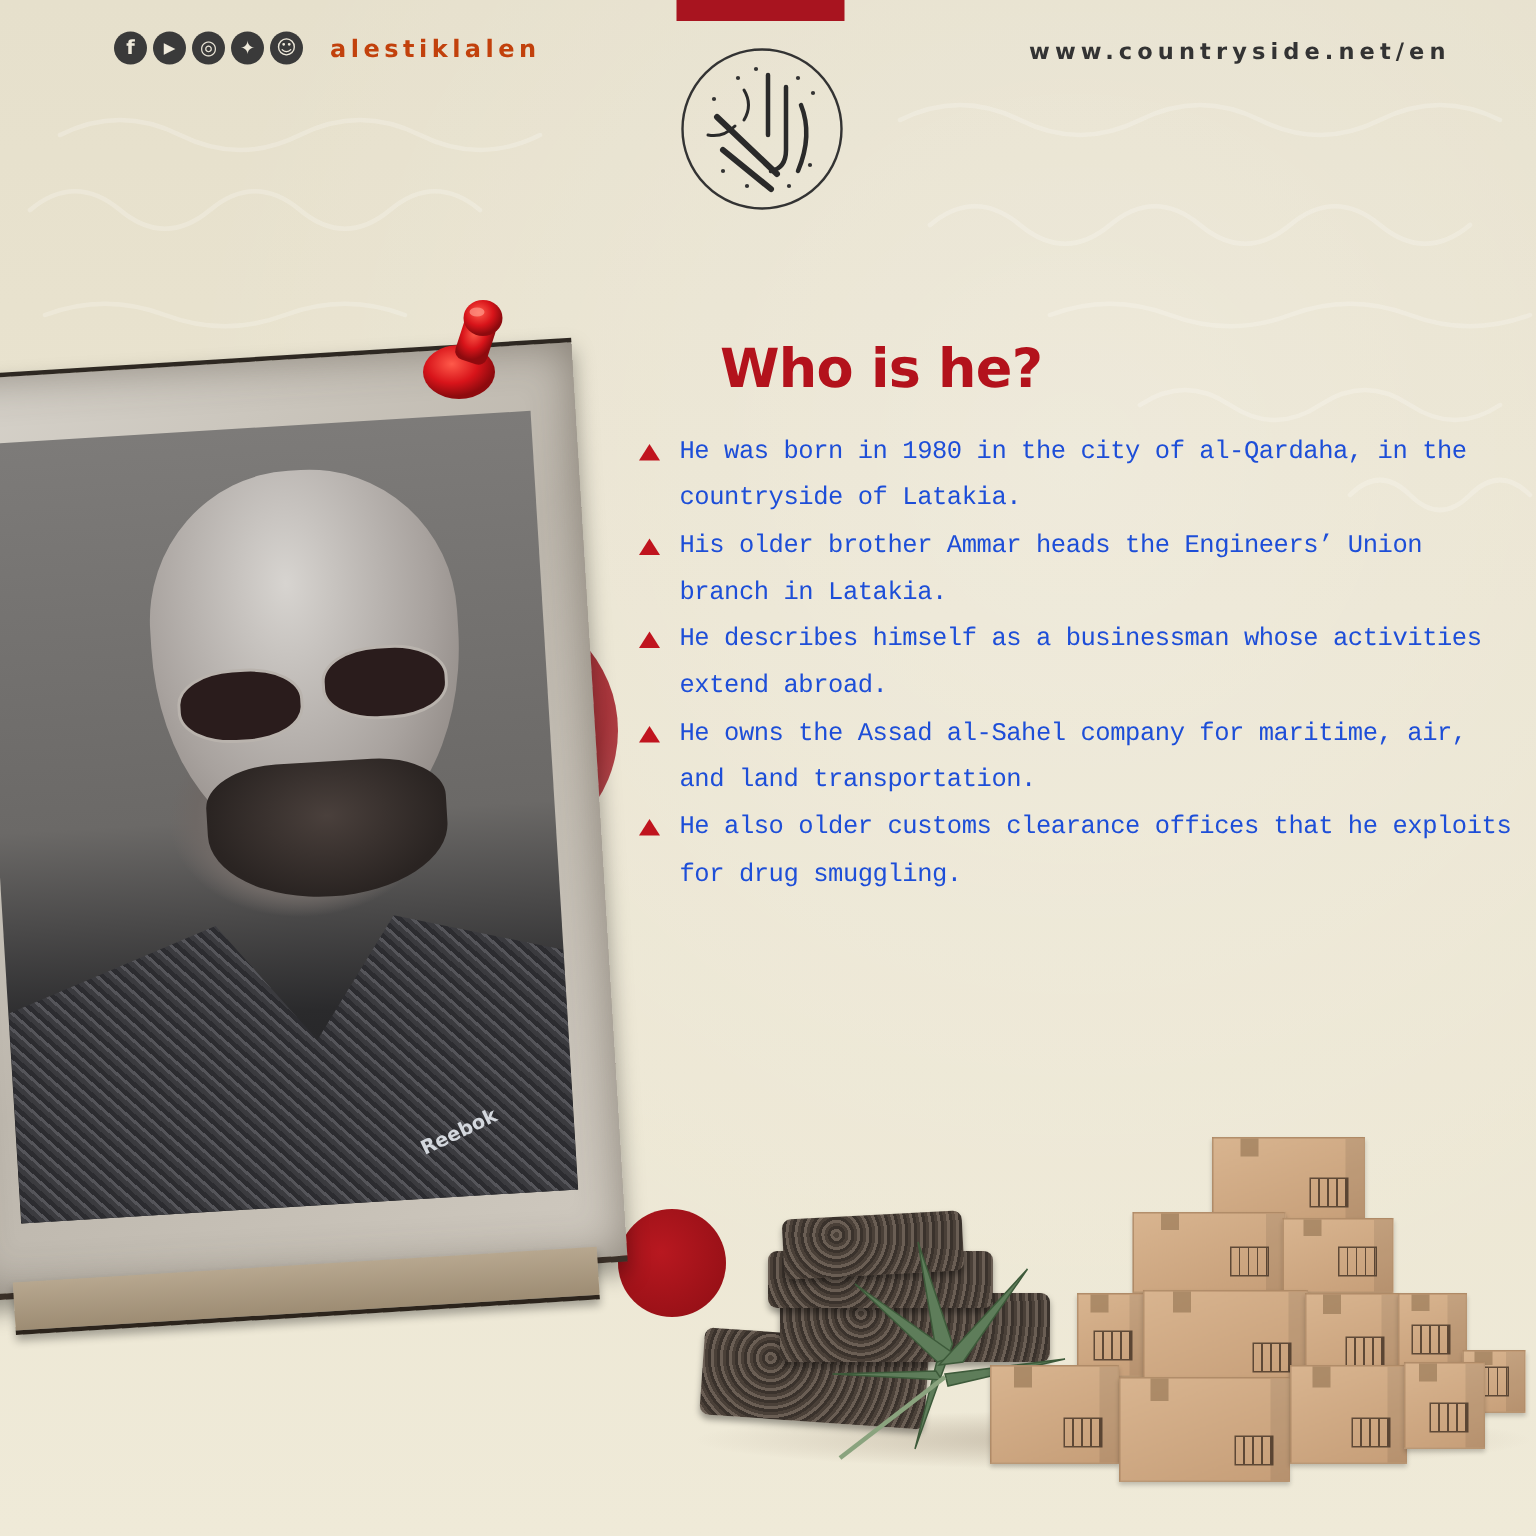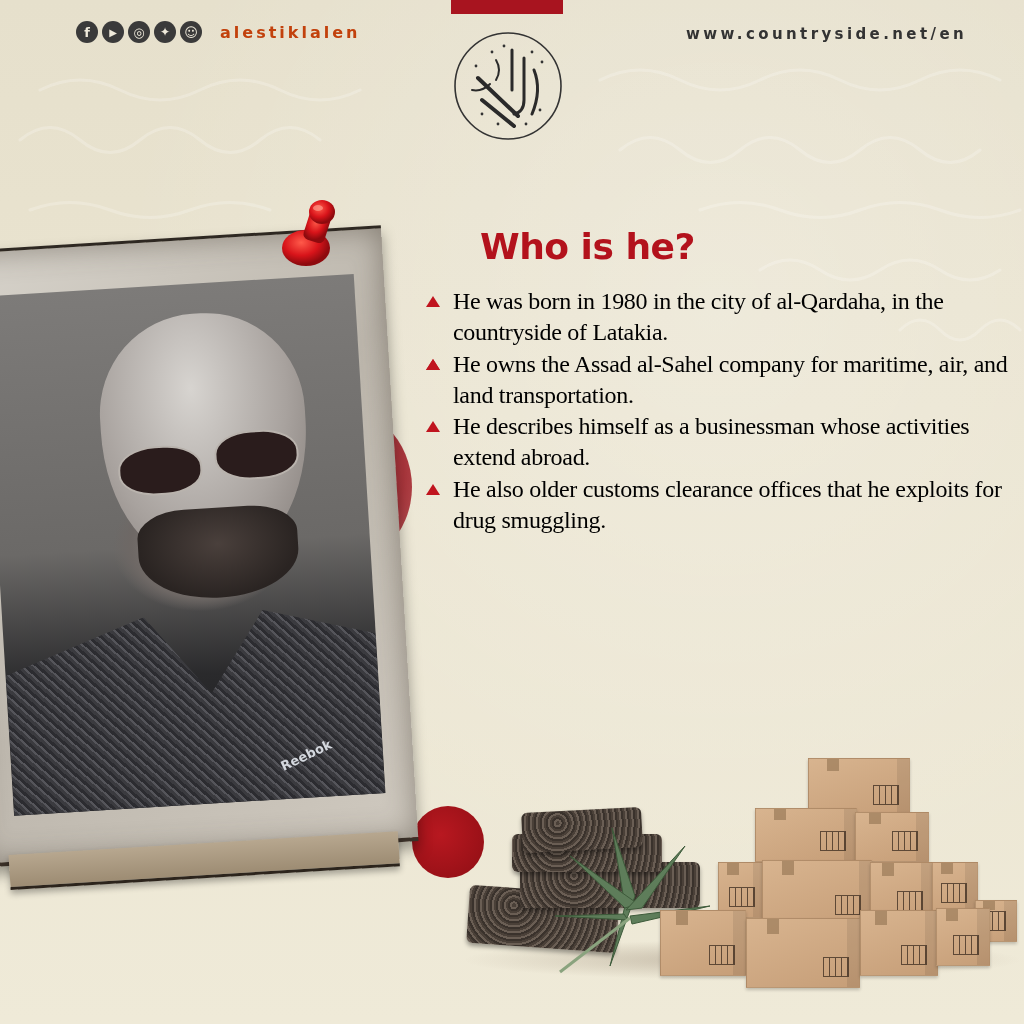--- a/index.html
+++ b/index.html
@@ -104,22 +104,22 @@
   
   .title {
     position:absolute; left:480px; top:226px; margin:0;
     font-family:"DejaVu Sans", sans-serif; font-weight:bold; font-size:36px;
     color:#b3121c; letter-spacing:-0.5px;
   }
   .bullets {
     position:absolute; left:422px; top:286px; margin:0; padding:0; list-style:none; width:590px;
   }
   .bullets li {
-    position:relative; padding-left:31px; font-family:Liberation Serif, serif;
-    font-size:24px; line-height:31.3px; color:#000000; letter-spacing:-0.3px;
+    position:relative; padding-left:31px; font-family:Liberation Mono, monospace;
+    font-size:17px; line-height:31.3px; color:#1d4ed8; letter-spacing:-0.3px;
   }
   .bullets .marker {
     position:absolute; left:4px; top:10px; width:0; height:0;
     border-left:7px solid transparent; border-right:7px solid transparent;
     border-bottom:11px solid #c0141e;
   }
 
   
   .illustration { position:absolute; left:460px; top:750px; width:564px; height:274px; }
   .floor-shadow {
@@ -225,23 +225,23 @@
   <ellipse cx="26" cy="50" rx="24" ry="18" fill="url(#pinG)"></ellipse>
   <rect x="26" y="14" width="22" height="30" rx="6" fill="url(#pinG)" transform="rotate(18 37 29)"></rect>
   <ellipse cx="42" cy="14" rx="13" ry="12" fill="url(#pinG)"></ellipse>
   <ellipse cx="38" cy="10" rx="5" ry="3" fill="#ff9a8a" opacity="0.7"></ellipse>
 </svg>
 
 <h1 class="title">Who is he?</h1>
 
 <ul class="bullets">
   <li><span class="marker"></span><span>He was born in 1980 in the city of al-Qardaha, in the countryside of Latakia.</span></li>
-  <li><span class="marker"></span></li>
+  <li><span class="marker"></span><span>His older brother Ammar heads the Engineers’ Union branch in Latakia.</span></li>
+  <li><span class="marker"></span><span>He describes himself as a businessman whose activities extend abroad.</span></li>
   <li><span class="marker"></span><span>He owns the Assad al-Sahel company for maritime, air, and land transportation.</span></li>
-  <li><span class="marker"></span><span>He describes himself as a businessman whose activities extend abroad.</span></li>
   <li><span class="marker"></span><span>He also older customs clearance offices that he exploits for drug smuggling.</span></li>
 </ul>
 
 <div class="illustration">
   <div class="floor-shadow"></div>
 
   <div class="slab" style="left:8px; top:140px; width:150px; height:58px; transform:rotate(4deg);"></div>
   <div class="slab" style="left:60px; top:112px; width:180px; height:46px;"></div>
   <div class="slab" style="left:52px; top:84px; width:150px; height:38px;"></div>
   <div class="slab" style="left:62px; top:60px; width:120px; height:40px; transform:rotate(-3deg);"></div>

